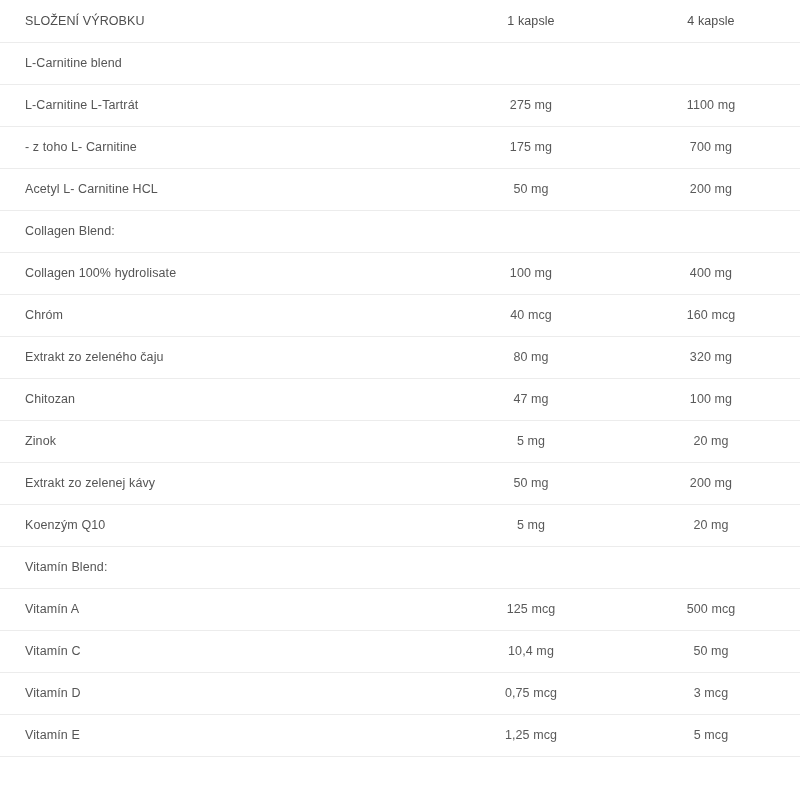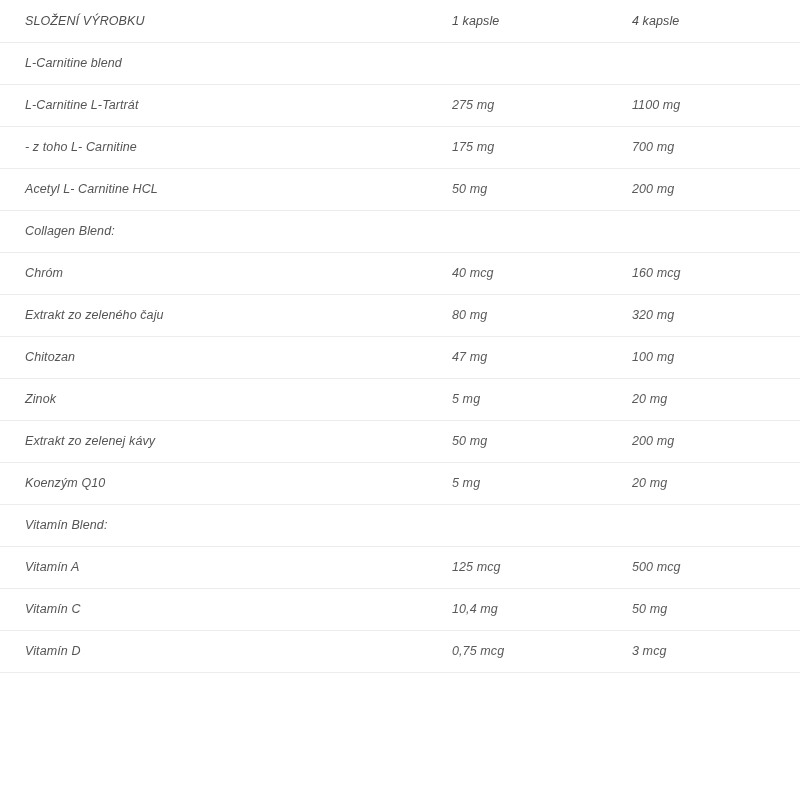--- a/index.html
+++ b/index.html
@@ -36,34 +36,34 @@
   table.nutrition td {
     border-bottom: 1px solid #ececec;
     padding: 0 10px 0 12px;
     vertical-align: middle;
     font-weight: 400;
     letter-spacing: 0.1px;
     white-space: nowrap;
     overflow: hidden;
     text-overflow: ellipsis;
     color: #555555;
-    font-style: italic;
   }
   table.nutrition td.name {
     padding-left: 25px;
   }
   table.nutrition tr.header td {
     color: #4f4f4f;
     border-bottom: 1px solid #ececec;
   }
   table.nutrition tr.group td.name {
     color: #555555;
   }
   table.nutrition td.val {
     color: #5a5a5a;
+    text-align: center;
   }
   
   #sheet { -webkit-font-smoothing: antialiased; }
 </style>
 </head>
 <body>
 
 <div id="sheet">
   <table class="nutrition">
     <colgroup>
@@ -94,20 +94,25 @@
         </tr>
         <tr class="item">
           <td class="name">Acetyl L- Carnitine HCL</td>
           <td class="val">50 mg</td>
           <td class="val">200 mg</td>
         </tr>
         <tr class="group">
           <td class="name">Collagen Blend:</td>
           <td class="val"></td>
           <td class="val"></td>
+        </tr>
+        <tr class="item">
+          <td class="name">Collagen 100% hydrolisate</td>
+          <td class="val">100 mg</td>
+          <td class="val">400 mg</td>
         </tr>
         <tr class="item">
           <td class="name">Chróm</td>
           <td class="val">40 mcg</td>
           <td class="val">160 mcg</td>
         </tr>
         <tr class="item">
           <td class="name">Extrakt zo zeleného čaju</td>
           <td class="val">80 mg</td>
           <td class="val">320 mg</td>
@@ -145,15 +150,20 @@
         <tr class="item">
           <td class="name">Vitamín C</td>
           <td class="val">10,4 mg</td>
           <td class="val">50 mg</td>
         </tr>
         <tr class="item">
           <td class="name">Vitamín D</td>
           <td class="val">0,75 mcg</td>
           <td class="val">3 mcg</td>
         </tr>
+        <tr class="item">
+          <td class="name">Vitamín E</td>
+          <td class="val">1,25 mcg</td>
+          <td class="val">5 mcg</td>
+        </tr>
       </tbody>
   </table>
 </div>
 
 </body></html>

